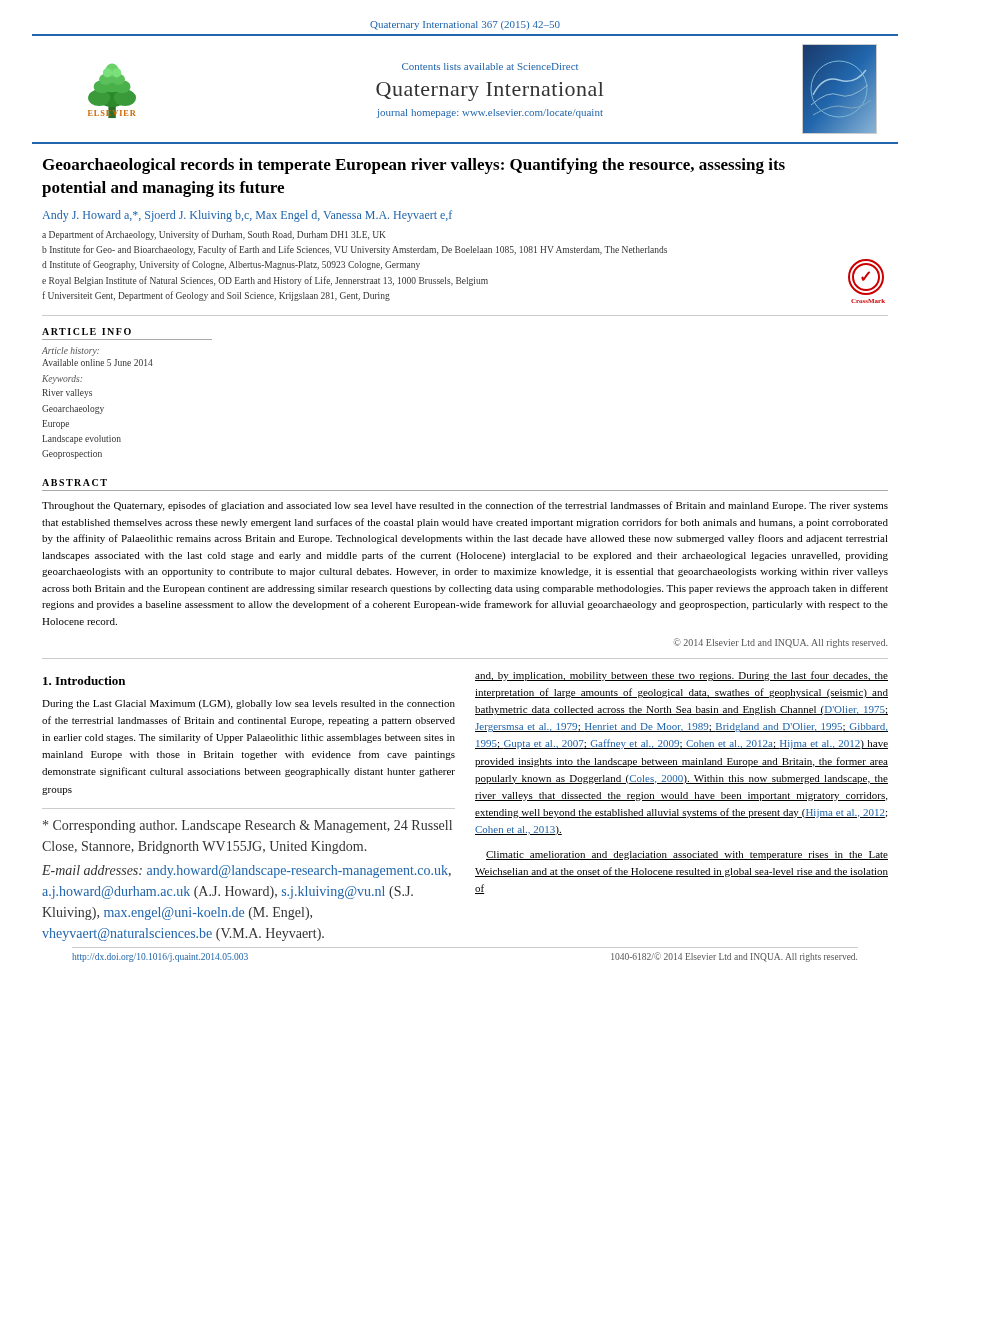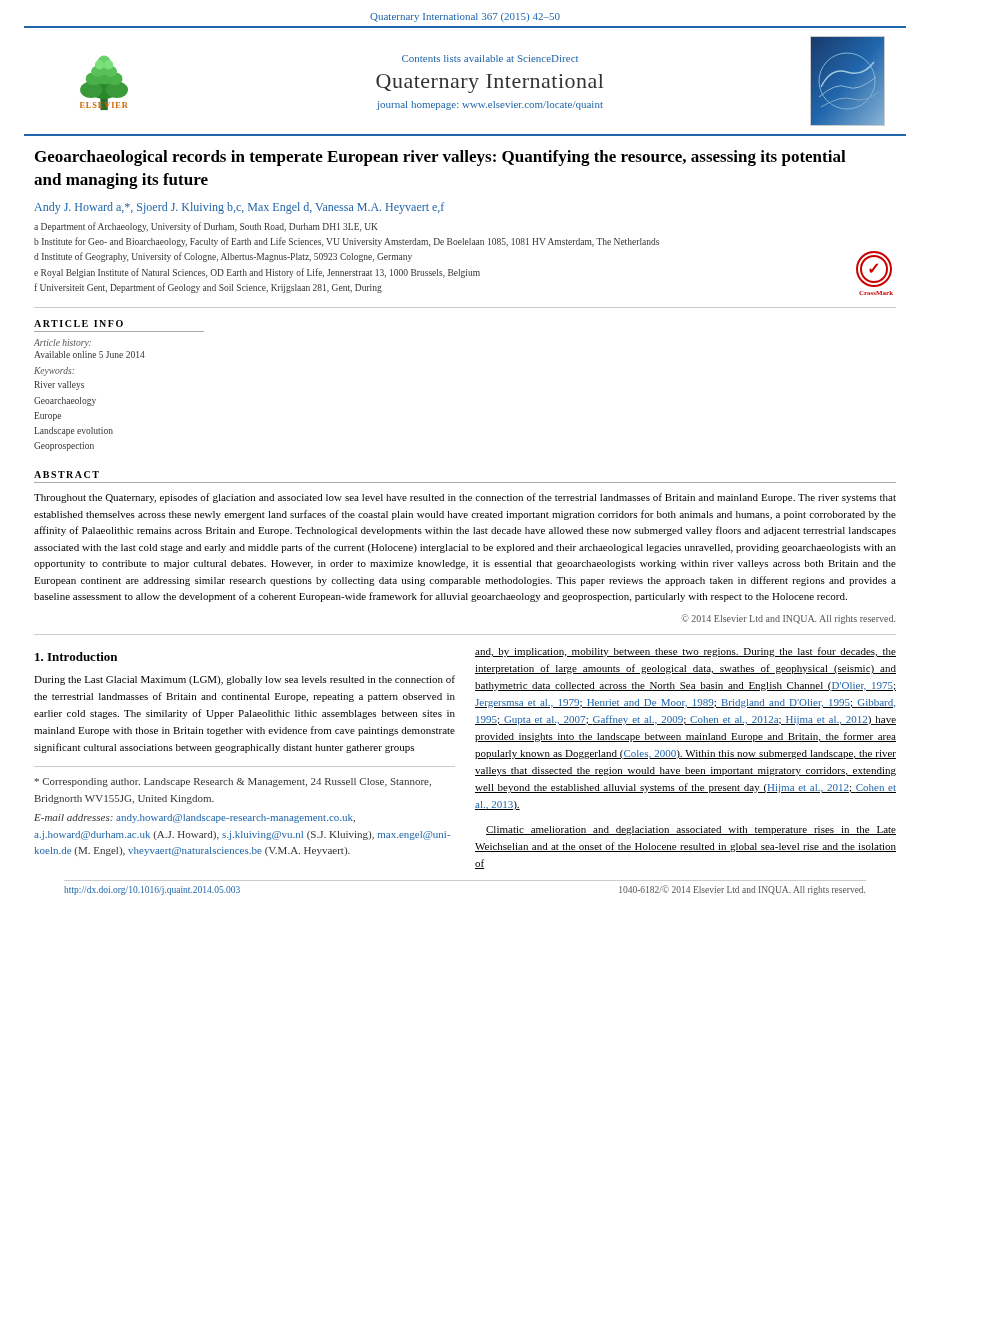--- a/index.html
+++ b/index.html
@@ -8,21 +8,21 @@
       min-height: 1323px;
       background: #fff;
       font-family: 'Times New Roman', Times, serif;
       font-size: 13px;
       color: #000;
     }
     .page-wrapper {
       width: 930px;
       min-height: 1323px;
       background: #fff;
-      padding: 4px;
+      padding: 12px;
     }
 
     
     .top-ref-bar {
       text-align: center;
       padding: 6px 0 4px 0;
       font-size: 11px;
       color: #2166ac;
       border-bottom: none;
     }
@@ -258,21 +258,21 @@
     .inline-link {
       color: #2166ac;
       text-decoration: none;
     }
 
     
     .footnote-area {
       border-top: 1px solid #ccc;
       margin-top: 10px;
       padding-top: 6px;
-      font-size: 11px;
+      font-size: 14px;
       color: #333;
       line-height: 1.5;
     }
     .footnote-area p {
       margin-bottom: 3px;
     }
 
     
     .page-footer {
       border-top: 1px solid #ccc;

